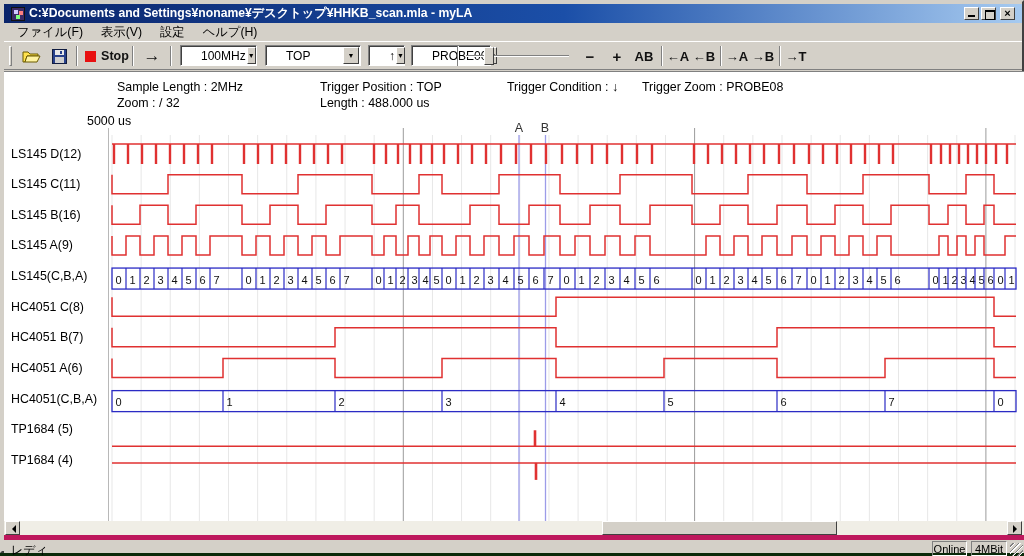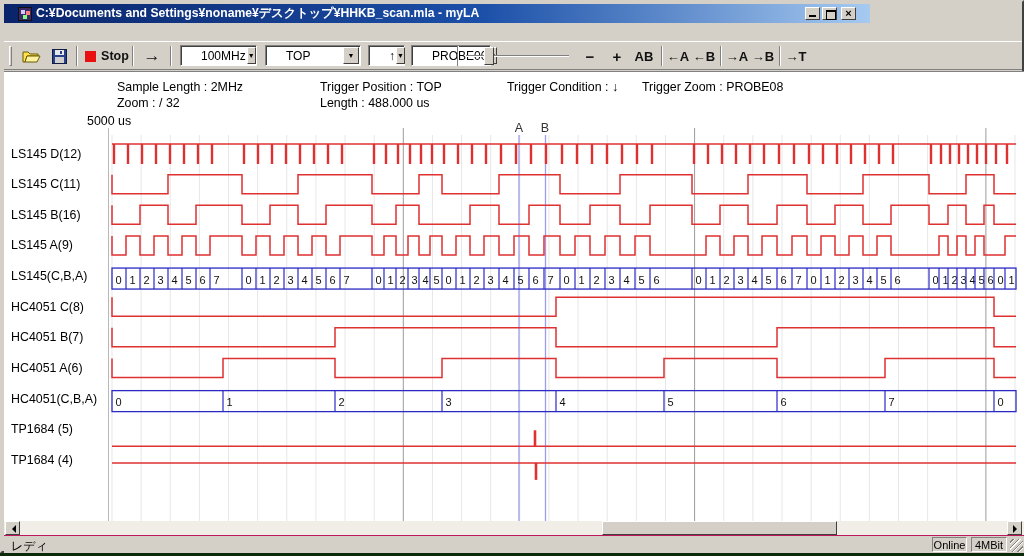--- a/index.html
+++ b/index.html
@@ -1,21 +1,21 @@
 <!DOCTYPE html>
 <html><head>
 <meta charset="utf-8">
 <style>
   html,body{margin:0;padding:0;background:#0a2a0a;}
   *{box-sizing:border-box;}
   #stage{position:relative;width:1024px;height:556px;font-family:"Liberation Sans","DejaVu Sans",sans-serif;overflow:hidden;}
   .abs{position:absolute;}
   .window{left:0;top:0;width:1024px;height:553px;background:#d4d0c8;border-left:2px solid #d4d0c8;border-right:2px solid #404040;border-top:2px solid #d4d0c8;border-bottom:2px solid #404040;}
   
-  .titlebar{left:2px;top:2px;width:866px;height:19px;background:linear-gradient(90deg,#0a246a 0%,#1b4fa8 55%,#a6caf0 100%);display:flex;align-items:center;padding:0 14px;}
+  .titlebar{left:2px;top:2px;width:1018px;height:19px;background:linear-gradient(90deg,#0a246a 0%,#1b4fa8 55%,#a6caf0 100%);display:flex;align-items:center;padding:0 7px;}
   .appicon{width:14px;height:14px;background:#3b2a66;border:1px solid #111;margin-right:4px;position:relative;flex:0 0 auto;}
   .appicon::after{content:"";position:absolute;left:2px;top:2px;width:4px;height:4px;background:#d0c8ff;box-shadow:5px 1px 0 #ff8080,2px 5px 0 #80ff80;}
   .titletext{color:#fff;font-size:12.2px;font-weight:bold;white-space:nowrap;overflow:hidden;flex:1;}
   .winbtns{display:flex;gap:2px;flex:0 0 auto;}
   .wbtn{width:15px;height:13px;background:#d4d0c8;border:1px solid;border-color:#fff #404040 #404040 #fff;font-size:9px;line-height:11px;text-align:center;color:#000;position:relative;}
   .wbtn.min::after{content:"";position:absolute;left:3px;bottom:2px;width:7px;height:2px;background:#000;}
   .wbtn.max::after{content:"";position:absolute;left:3px;top:2px;width:8px;height:7px;border:1px solid #000;border-top:2px solid #000;}
   .wbtn.close{margin-left:2px;font-weight:bold;font-size:11px;line-height:11px;}
   
   .menubar{left:2px;top:21px;width:1018px;height:18px;background:#d4d0c8;display:flex;align-items:center;padding-left:4px;}
@@ -37,21 +37,21 @@
   .siglabel{position:absolute;left:9px;font-size:12.4px;color:#000;white-space:nowrap;}
   .cursorlabel{position:absolute;font-size:12.5px;color:#333;width:14px;text-align:center;}
   
   .hscroll{left:2px;top:519px;width:1020px;height:14px;background:#f0eee6;}
   .sbtn{position:absolute;top:0;width:15px;height:14px;background:#d4d0c8;border:1px solid;border-color:#fff #404040 #404040 #fff;}
   .sbtn .tri{position:absolute;left:4px;top:3px;width:0;height:0;border:4px solid transparent;}
   .sbtn.left .tri{border-right-color:#000;left:2px;}
   .sbtn.right .tri{border-left-color:#000;left:5px;}
   .sthumb{position:absolute;left:598px;top:0;width:235px;height:14px;background:#d4d0c8;border:1px solid;border-color:#fff #404040 #404040 #fff;}
   
-  .statusbar{left:2px;top:533px;width:1020px;height:18px;background:#d4d0c8;border-top:1px solid #be185d;}
+  .statusbar{left:2px;top:533px;width:1020px;height:18px;background:#d4d0c8;border-top:5px solid #be185d;}
   .statustext{position:absolute;left:7px;top:2px;font-size:12px;color:#000;}
   .spanel{position:absolute;top:1px;height:15px;border:1px solid;border-color:#808080 #fff #fff #808080;font-size:11px;text-align:center;line-height:14px;color:#000;}
   .sizegrip{position:absolute;right:1px;top:3px;width:13px;height:13px;background:
     repeating-linear-gradient(135deg,transparent 0 2px,#808080 2px 3px,#fff 3px 4px);}
 </style>
 </head>
 <body>
 
 <div id="stage">
  <div class="abs window">
@@ -59,20 +59,26 @@
   <div class="abs titlebar">
     <span class="appicon"></span>
     <span class="titletext">C:¥Documents and Settings¥noname¥デスクトップ¥HHKB_scan.mla - myLA</span>
     <span class="winbtns">
       <span class="wbtn min"></span>
       <span class="wbtn max"></span>
       <span class="wbtn close">×</span>
     </span>
   </div>
 
+  <div class="abs menubar">
+    <span class="menuitem">ファイル(F)</span>
+    <span class="menuitem">表示(V)</span>
+    <span class="menuitem">設定</span>
+    <span class="menuitem">ヘルプ(H)</span>
+  </div>
 
   <div class="abs toolbar">
     <span class="grip" style="left:5px"></span>
     <span class="tbtn" style="left:14px;width:26px">
       <svg width="19" height="15">
             <path d="M1 13 L1 3 L6 3 L8 5 L16 5 L16 7 L5 7 L3 13 Z" fill="#ffe14d" stroke="#6b5a00" stroke-width="1"></path>
             <path d="M3 13 L5 7 L18 7 L15 13 Z" fill="#fff3a0" stroke="#6b5a00" stroke-width="1"></path>
           </svg>
     </span>
     <span class="tbtn" style="left:42px;width:26px">

